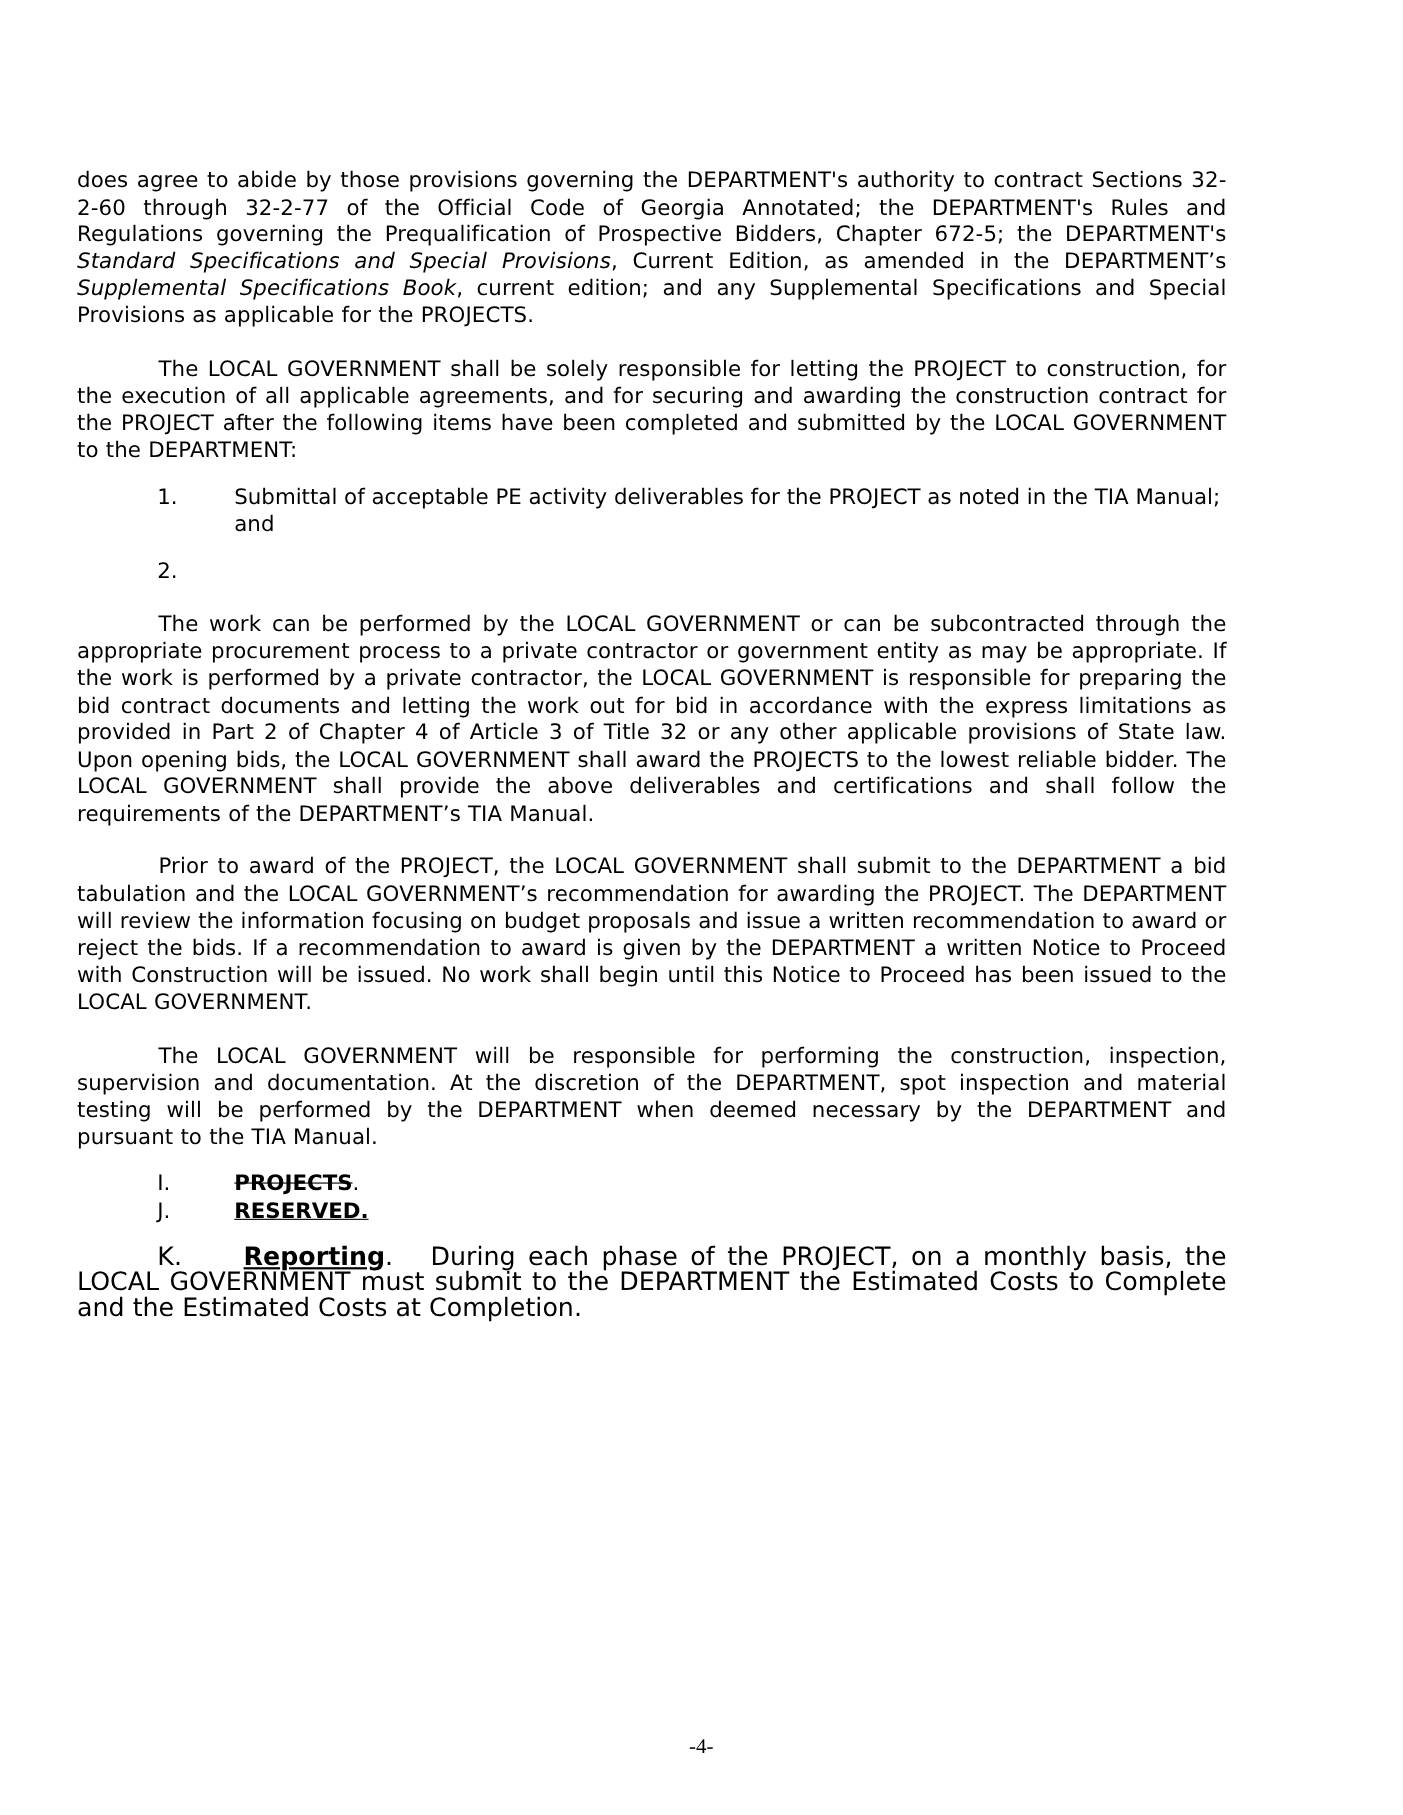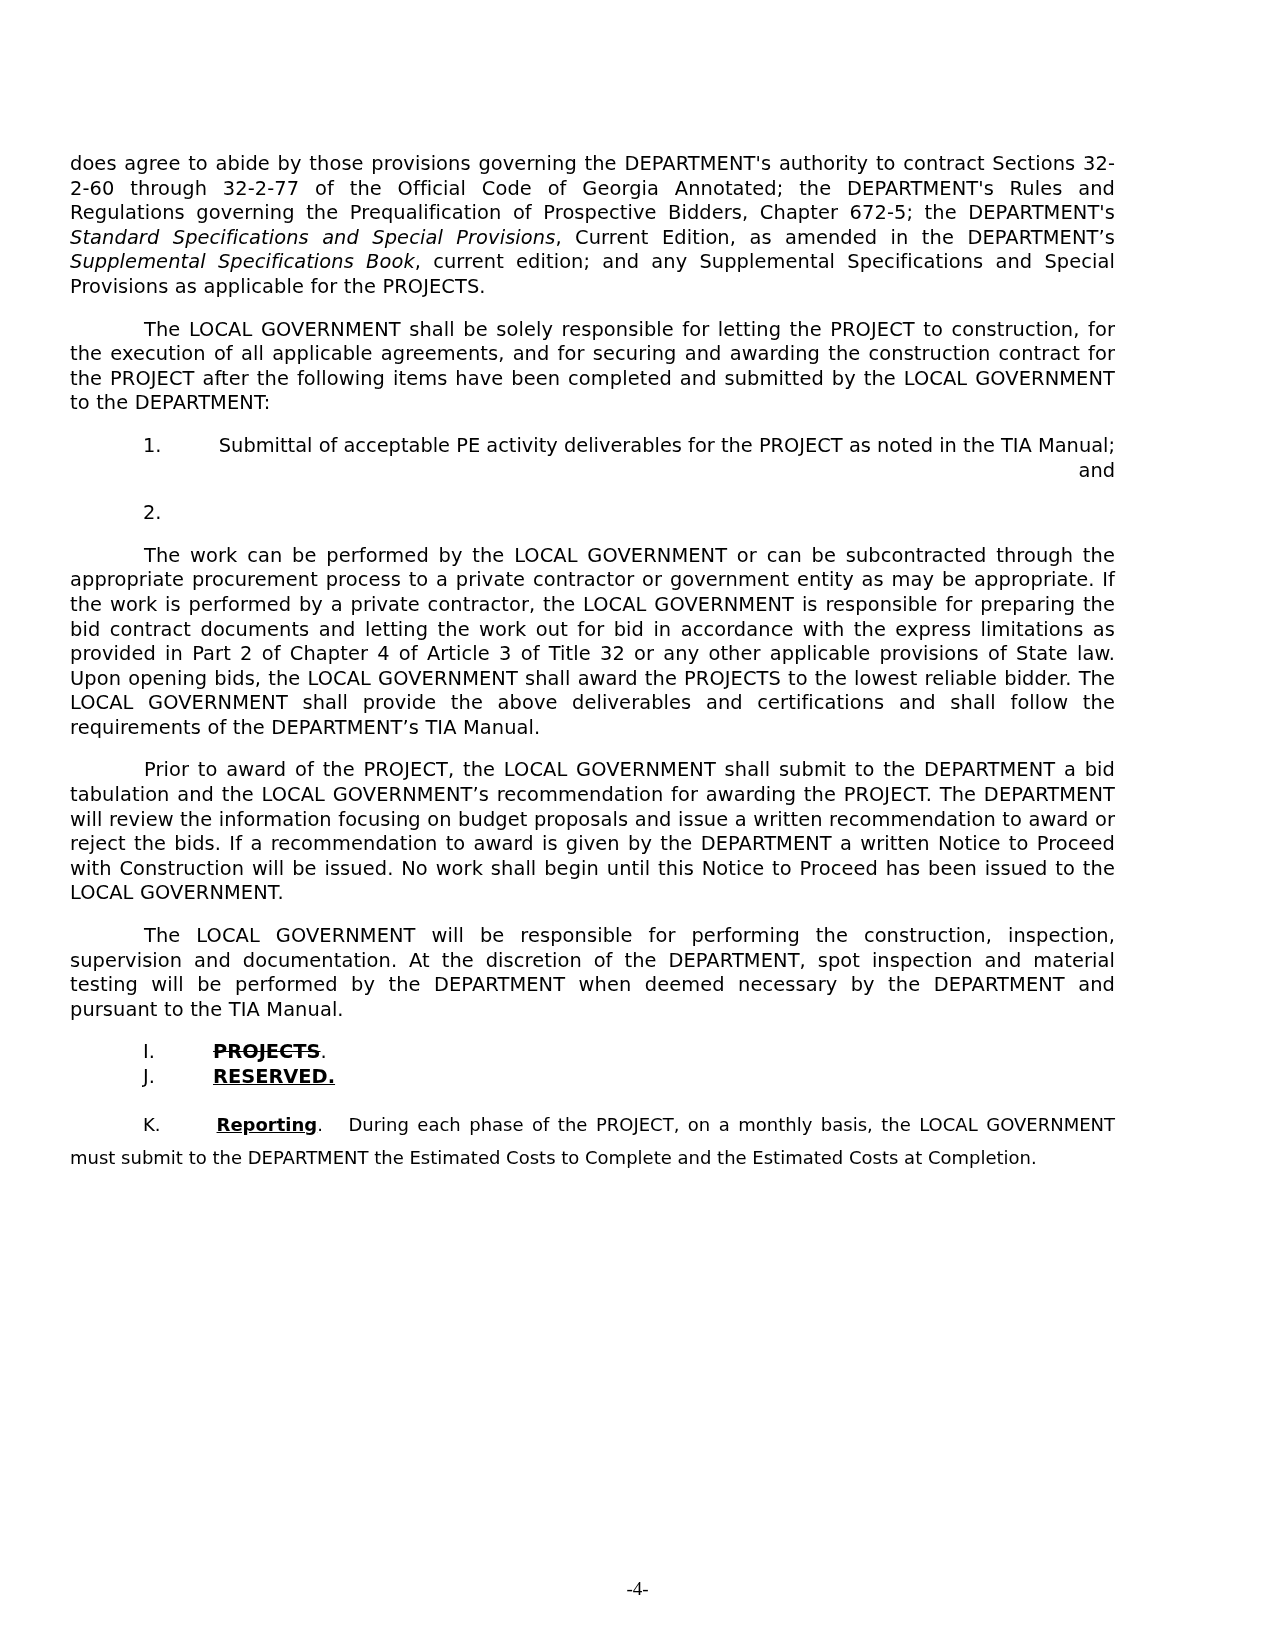--- a/index.html
+++ b/index.html
@@ -28,39 +28,40 @@
     margin: 0 0 0 0;
     font-size: 19.4px;
     line-height: 24.6px;
     text-align: justify;
     text-justify: inter-word;
     letter-spacing: 0.1px;
     word-spacing: 0.2px;
   }
   p.body-par.indent {
     text-indent: 74px;
+    margin-top: 24px;
   }
   p.gap {
     margin-top: 18px;
   }
   .list-item {
     display: flex;
     margin-top: 18px;
     font-size: 19.4px;
     line-height: 24.6px;
   }
   .list-item .marker {
     width: 70px;
     flex: 0 0 70px;
     margin-left: 73px;
     box-sizing: border-box;
   }
   .list-item .list-text {
     flex: 1 1 auto;
-    text-align: right;
+    text-align: left;
   }
   .lettered-block {
     margin-top: 18px;
   }
   .lettered-line {
     display: flex;
     font-size: 19.4px;
     line-height: 24.6px;
   }
   .lettered-line .marker {
@@ -75,22 +76,22 @@
   }
   .underline-bold {
     text-decoration: underline;
     font-weight: bold;
   }
   .ital {
     font-style: italic;
   }
   p.reporting-par {
     margin: 18px 0 0 0;
-    font-size: 18px;
-    line-height: 33px;
+    font-size: 23px;
+    line-height: 23px;
     text-align: justify;
   }
   .rep-indent {
     display: inline-block;
     width: 73px;
   }
   .rep-gap {
     display: inline-block;
     width: 56px;
   }

